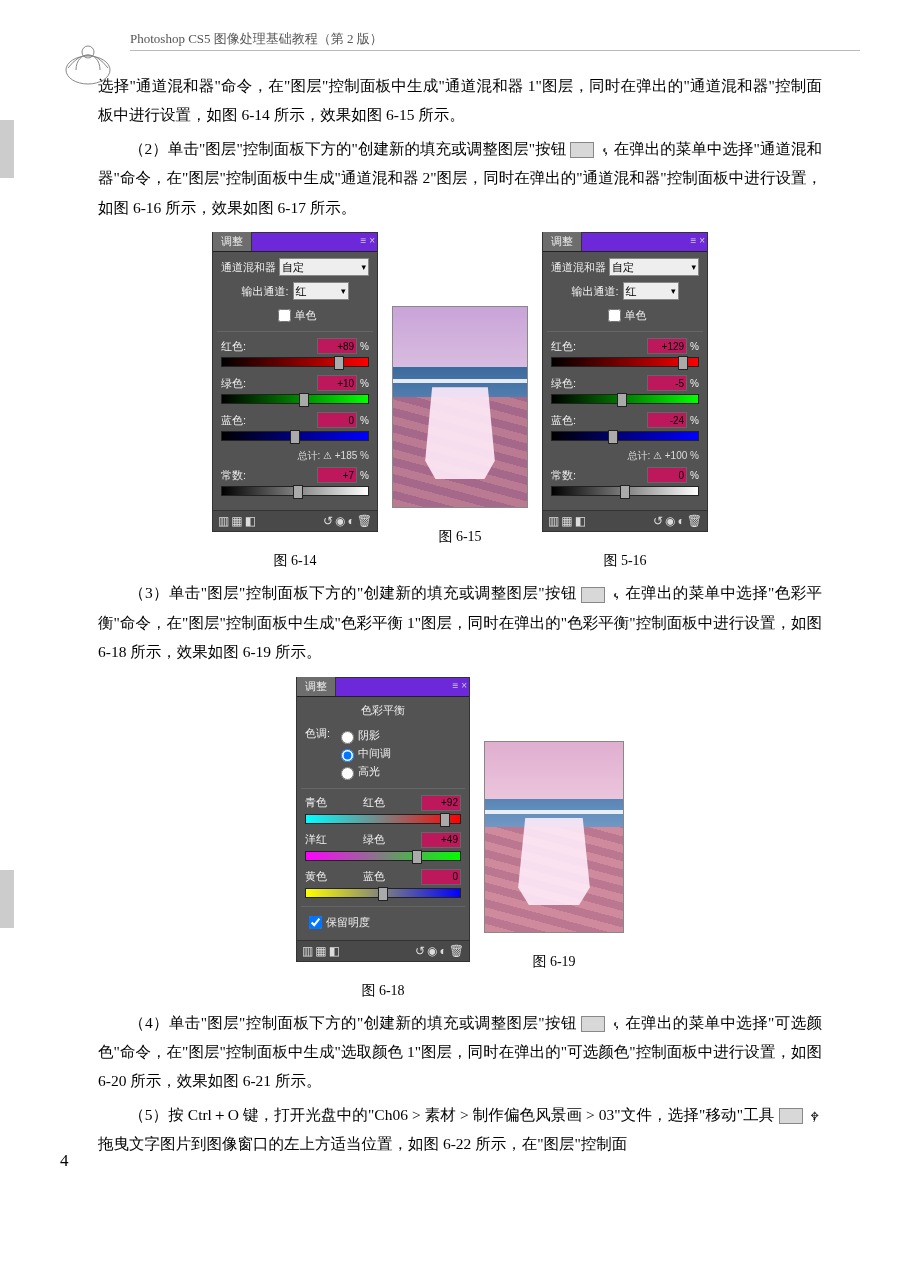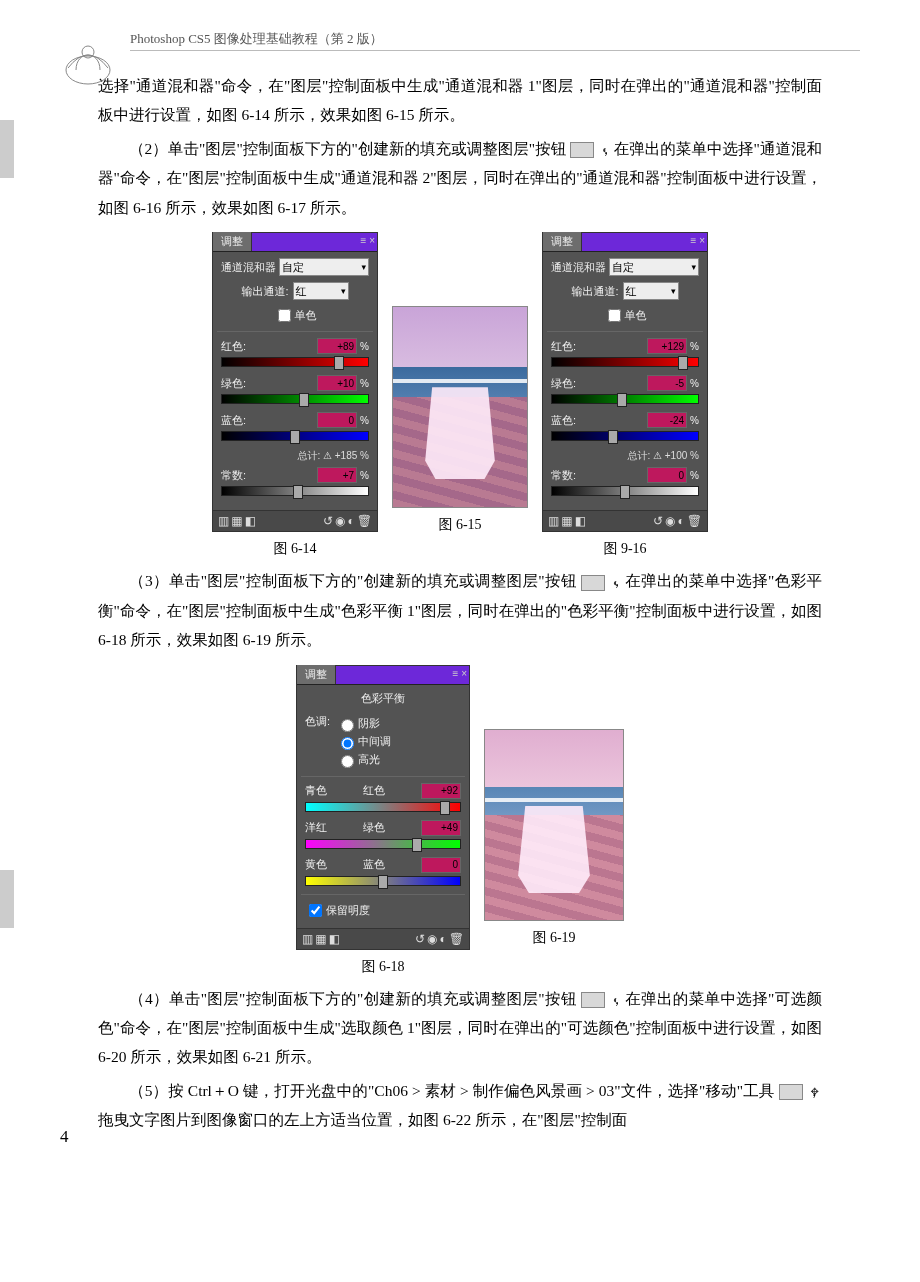--- a/index.html
+++ b/index.html
@@ -40,21 +40,21 @@
   .noindent { text-indent: 0; }
   .figrow {
     display: flex;
     justify-content: center;
     gap: 14px;
     margin: 10px 0 8px 0;
   }
   .figcol { text-align: center; }
   .caption {
     font-size: 14px;
-    margin-top: 8px;
+    margin-top: 20px;
     font-family: serif;
   }
   
   .panel {
     width: 164px;
     border: 1px solid #333;
     background: #535353;
     font-size: 11px;
     color: #eee;
     font-family: "SimSun", sans-serif;
@@ -380,21 +380,21 @@
             <div class="grad grad-k">
                 <div class="knob" style="left:50%"></div>
               </div>
           </div>
         </div>
         <div class="panel-footer">
           <div><span>▥</span><span>▦</span><span>◧</span></div>
           <div><span>↺</span><span>◉</span><span>◐</span><span>🗑</span></div>
         </div>
       </div>
-      <div class="caption">图 9-16</div>
+      <div class="caption">图 5-16</div>
     </div>
 
   </div>
 
   <p class="para">
     <span>（3）单击"图层"控制面板下方的"创建新的填充或调整图层"按钮</span>
     <span class="inline-icon">◐</span>
     <span>，在弹出的菜单中选择"色彩平衡"命令，在"图层"控制面板中生成"色彩平衡 1"图层，同时在弹出的"色彩平衡"控制面板中进行设置，如图 6-18 所示，效果如图 6-19 所示。</span>
   </p>
 

